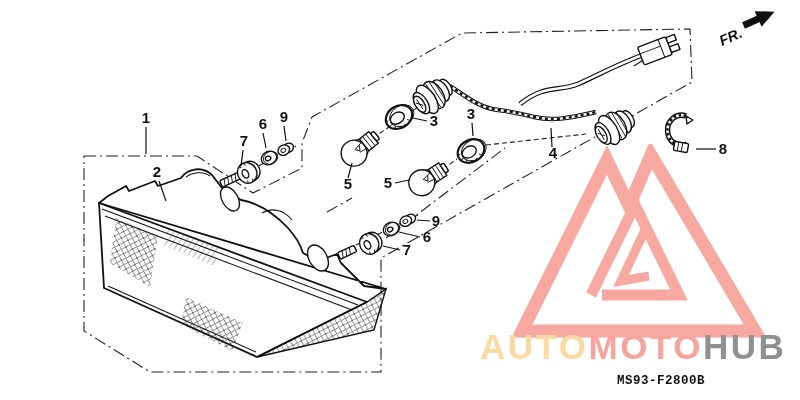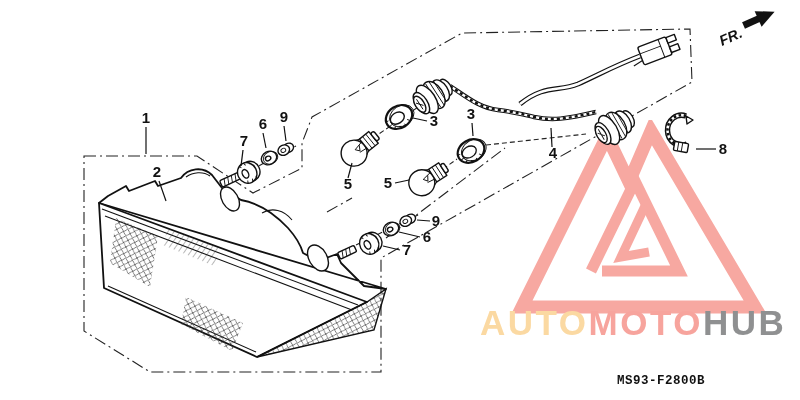--- a/index.html
+++ b/index.html
@@ -14,21 +14,21 @@
   .ol2{fill:#fff;stroke:#111;stroke-width:1.4;stroke-linejoin:round;}
   .thin{fill:none;stroke:#111;stroke-width:1.1;}
   .vthin{fill:none;stroke:#111;stroke-width:0.9;}
   .callout{font-family:"Liberation Sans",sans-serif;font-weight:bold;font-size:15px;
            text-anchor:middle;fill:#111;}
   .frtext{font-family:"Liberation Sans",sans-serif;font-weight:bold;font-style:italic;
           font-size:14.5px;fill:#111;}
   .code{font-family:"Liberation Mono",monospace;font-weight:bold;font-size:12.5px;
         letter-spacing:0.5px;fill:#111;}
   
-  .watermark{position:absolute;left:478px;top:120px;width:322px;height:240px;
+  .watermark{position:absolute;left:478px;top:144px;width:322px;height:240px;
              pointer-events:none;}
   .wm-word{position:absolute;left:2px;top:185px;font-weight:bold;font-size:35px;
            letter-spacing:2.5px;line-height:1;white-space:nowrap;}
 </style>
 </head>
 <body>
 
 <div class="stage">
 
   <div class="watermark">

